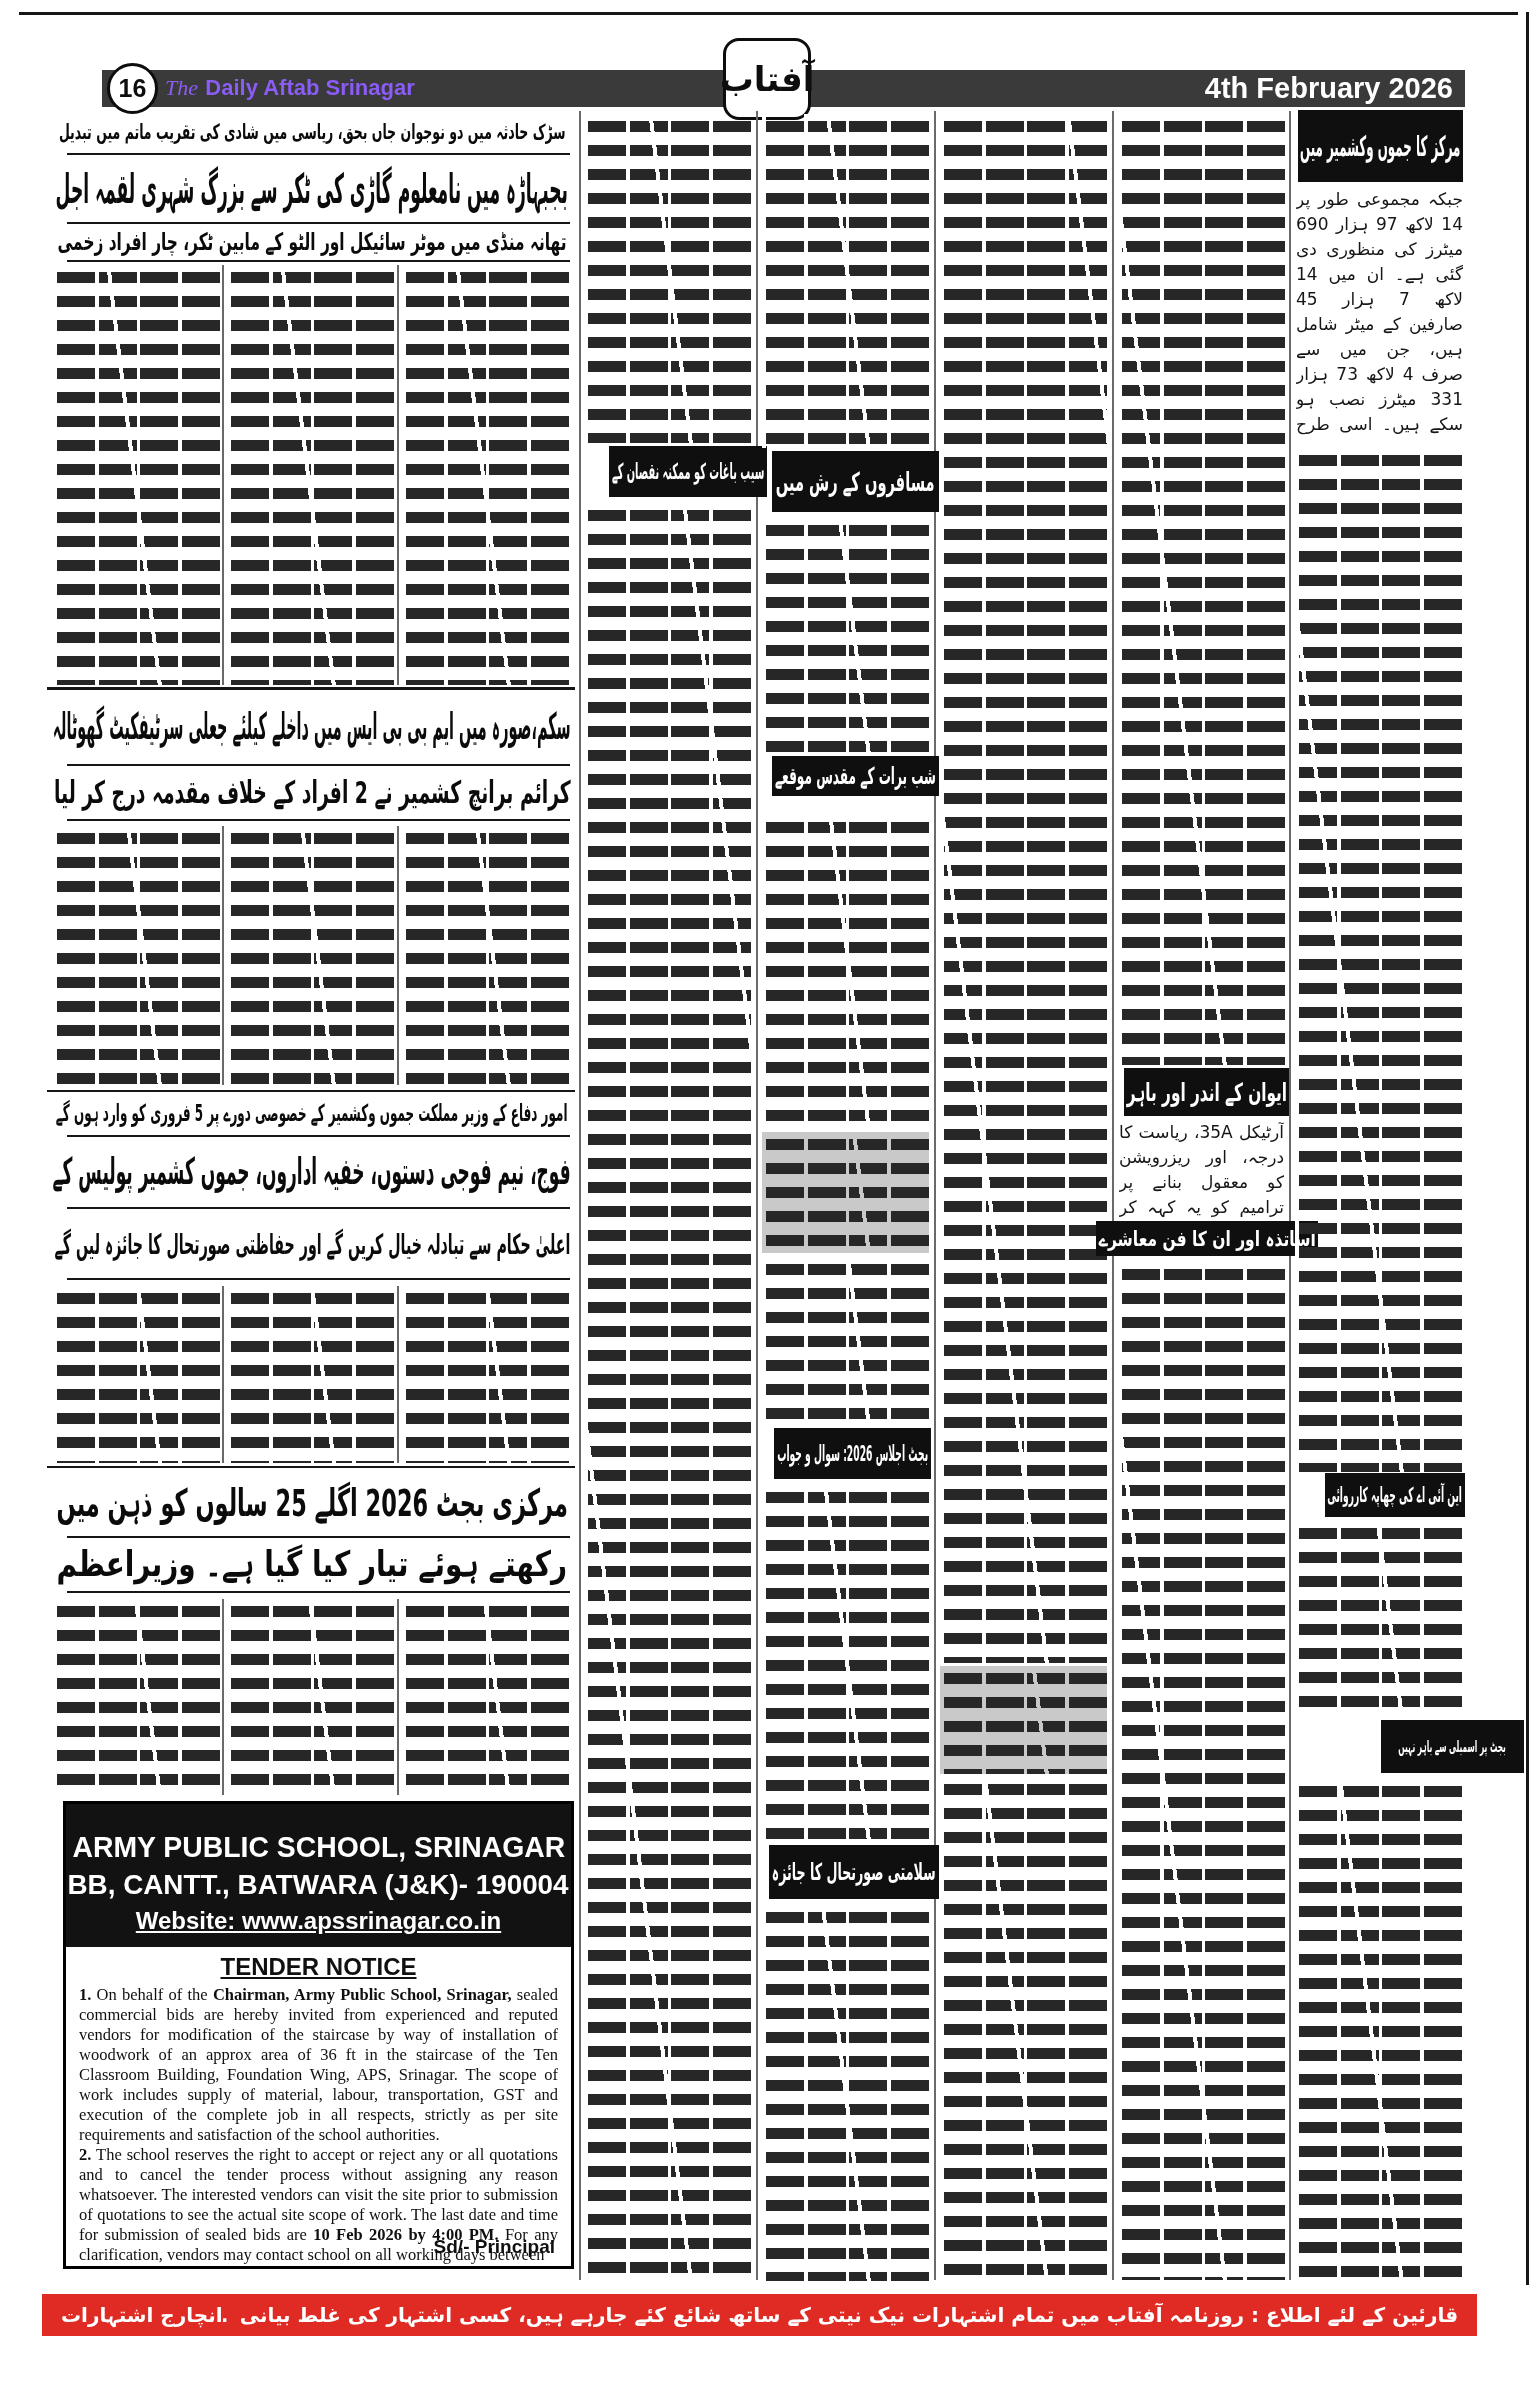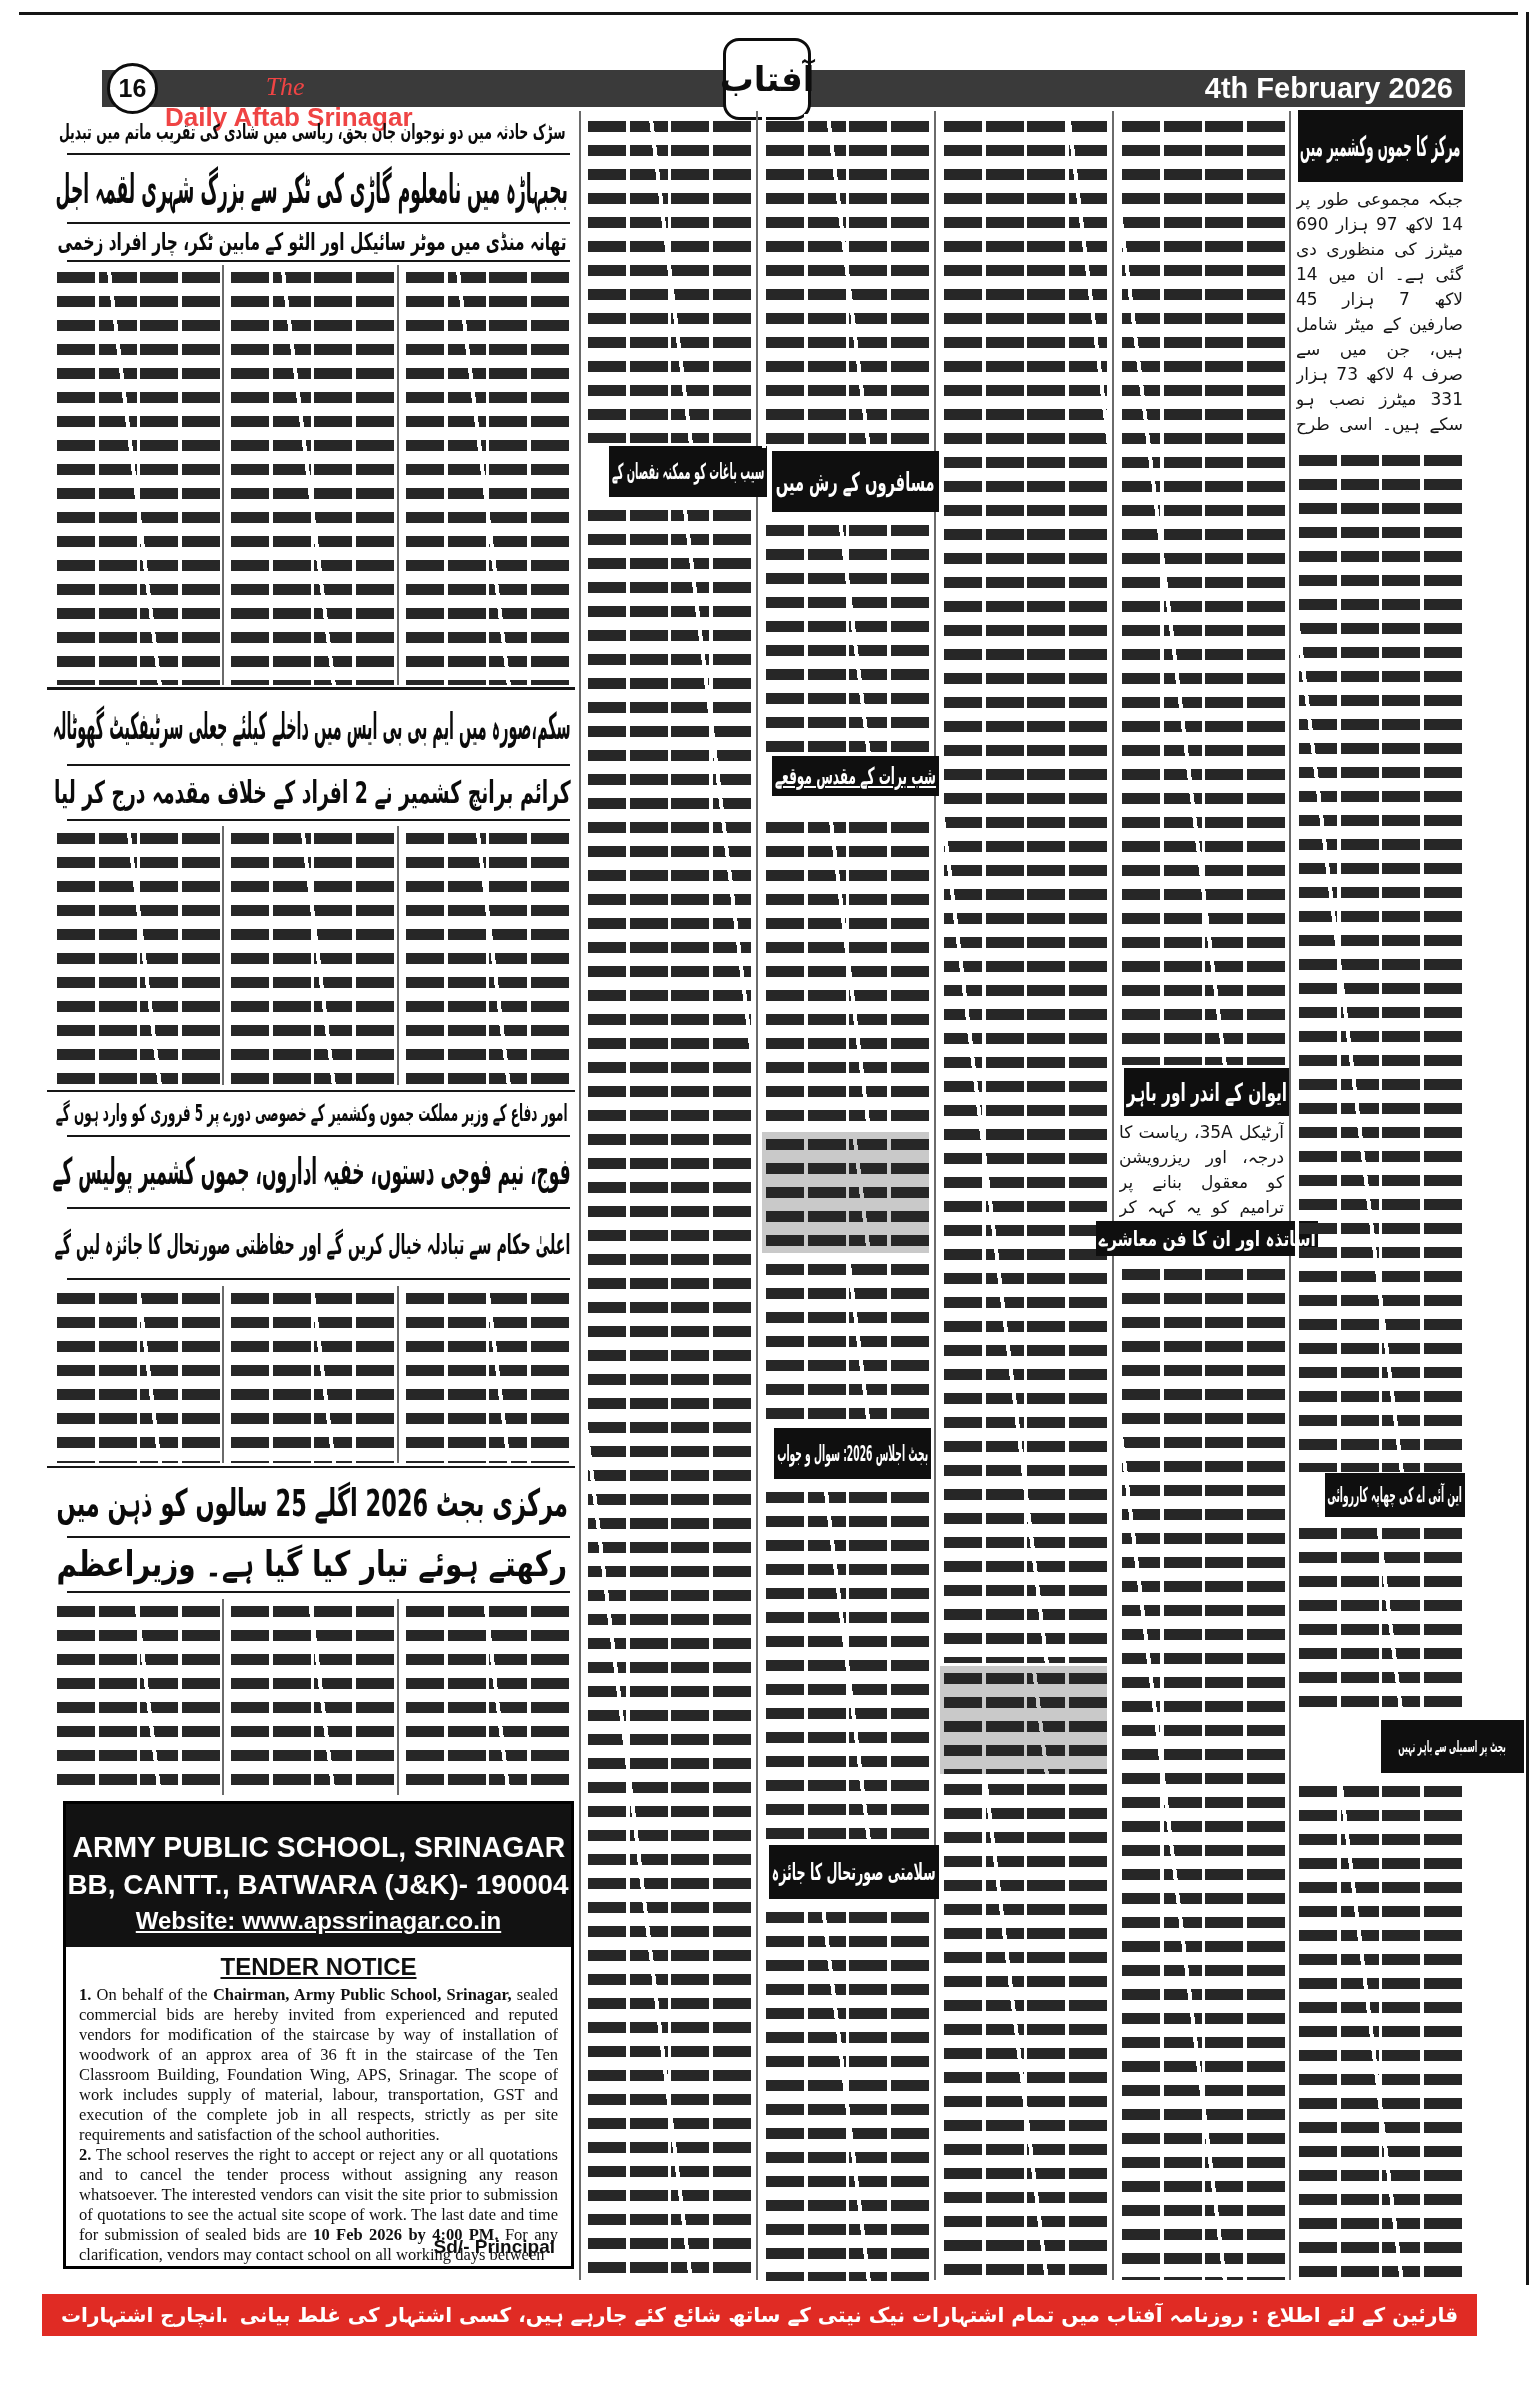--- a/index.html
+++ b/index.html
@@ -40,21 +40,21 @@
 </head>
 <body>
 
 <div class="abs rule" style="left:19px;top:11.7px;width:1499px;height:2.9px;"></div>
 <div class="abs rule" style="left:1526px;top:11.7px;width:2.9px;height:2273px;"></div>
 
 <div class="abs mast" style="left:102px;top:70px;width:1363px;height:37px;"></div>
 <div class="abs badge" style="left:107px;top:63px;width:45px;height:45px;font-size:25px;">
   <span>16</span>
 </div>
-<div class="abs" style="left:165px;top:72px;height:32px;display:flex;align-items:center;color:#ef4444;font-size:26px;flex-direction:column;">
+<div class="abs" style="left:165px;top:72px;height:32px;display:flex;align-items:center;color:#8b5cf6;font-size:22px;">
   <i style="font-family:'Liberation Serif',serif;margin-right:7.3px;">The</i>
   <b>Daily Aftab Srinagar</b>
 </div>
 <div class="abs logoBox urdu" style="left:723px;top:38px;width:82px;height:76px;font-size:34px;">
   <span>آفتاب</span>
 </div>
 <div class="abs" style="left:1039px;top:72px;width:414px;height:32px;display:flex;align-items:center;justify-content:flex-end;color:#fff;font-size:29px;font-weight:bold;">
   <span class="fitline">4th February 2026</span>
 </div>
 
@@ -157,21 +157,21 @@
 <div class="abs shdr urdu" style="left:609px;top:446px;width:158px;height:51px;font-size:22px;">
   <span class="fitline" style="transform: scaleX(0.445396); transform-origin: center center;">سیب باغات کو ممکنہ نقصان کے</span>
 </div>
 <div class="abs greek" style="left:584px;top:503px;width:167px;height:1777px;"></div>
 
 <div class="abs greek" style="left:762px;top:114px;width:167px;height:334px;"></div>
 <div class="abs shdr urdu" style="left:772px;top:451px;width:167px;height:61px;font-size:26px;">
   <span class="fitline" style="transform: scaleX(0.56266); transform-origin: center center;">مسافروں کے رش میں</span>
 </div>
 <div class="abs greek" style="left:762px;top:518px;width:167px;height:236px;"></div>
-<div class="abs shdr urdu" style="left:772px;top:756px;width:167px;height:40px;font-size:23.4px;text-decoration:underline;">
+<div class="abs shdr urdu" style="left:772px;top:756px;width:167px;height:40px;font-size:23.4px;">
   <span class="fitline" style="transform: scaleX(0.517647); transform-origin: center center;">شب برات کے مقدس موقعے</span>
 </div>
 <div class="abs greek" style="left:762px;top:815px;width:167px;height:314px;"></div>
 <div class="abs greek hl" style="left:762px;top:1132px;width:167px;height:121px;"></div>
 <div class="abs greek" style="left:762px;top:1257px;width:167px;height:168px;"></div>
 <div class="abs shdr urdu" style="left:774px;top:1428px;width:157px;height:51px;font-size:22px;">
   <span class="fitline" style="transform: scaleX(0.41785); transform-origin: center center;">بجٹ اجلاس 2026: سوال و جواب</span>
 </div>
 <div class="abs greek" style="left:762px;top:1485px;width:167px;height:355px;"></div>
 <div class="abs shdr urdu" style="left:769px;top:1845px;width:170px;height:54px;font-size:23.4px;">

